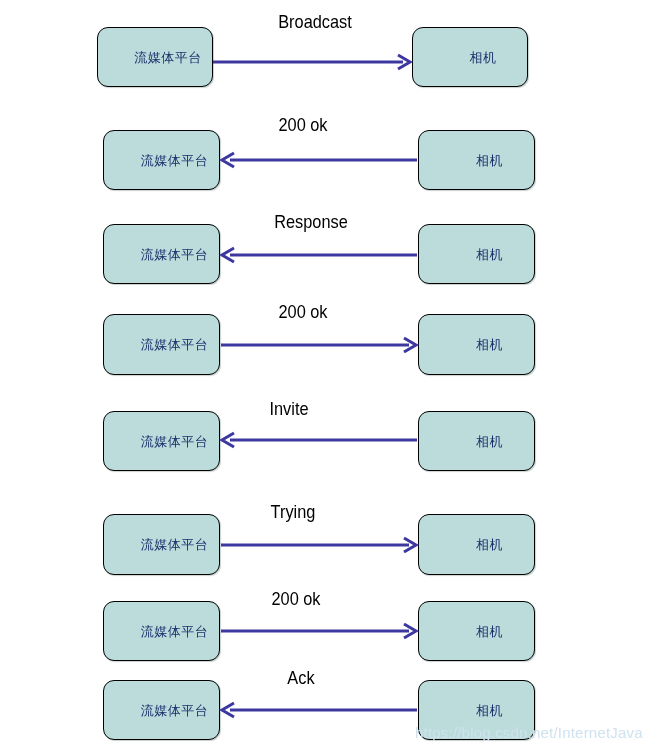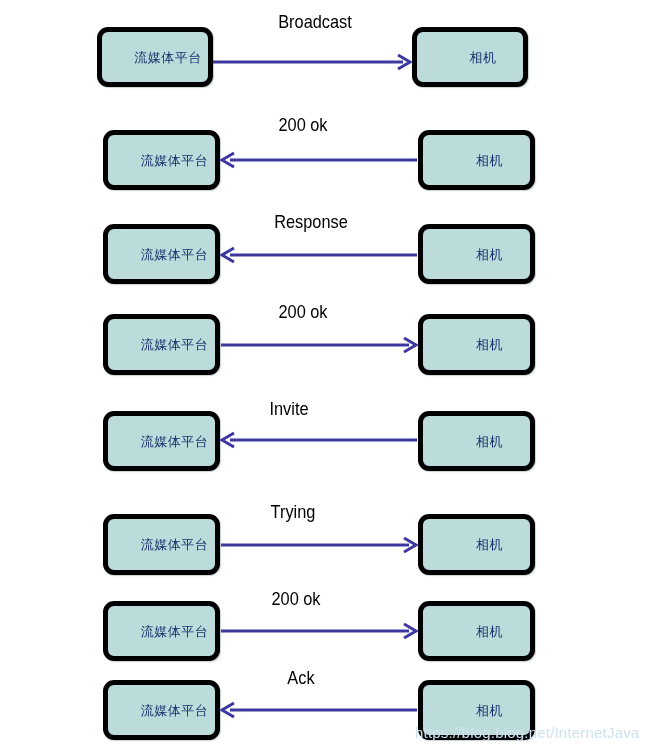--- a/index.html
+++ b/index.html
@@ -26,21 +26,21 @@
   .seq-row {
     position: absolute;
     left: 0;
     width: 655px;
   }
 
   .node-box {
     position: absolute;
     box-sizing: border-box;
     background: #bcdcdc;
-    border: 5px solid #000000;
+    border: 1px solid #000000;
     border-radius: 11px;
     box-shadow: 1px 1px 1px rgba(130,150,150,0.45);
     display: flex;
     align-items: center;
     justify-content: center;
     padding-left: 26px;
   }
   .node-label {
     font-family: "DejaVu Sans", sans-serif;
     font-size: 13px;
@@ -180,13 +180,13 @@
         <span class="node-label">相机</span>
       </div>
       <svg class="arrow-svg" width="196" height="22" viewBox="0 0 196 22" style="left: 221px; top: 699px;">
         <line x1="9" y1="11" x2="196" y2="11" stroke="#3c38a0" stroke-width="3"></line>
         <polyline points="13,4 1,11 13,18" fill="none" stroke="#3c38a0" stroke-width="3" stroke-linecap="butt" stroke-linejoin="miter"></polyline>
       </svg>
       <div class="msg-label" style="top: 668px; left: 201px; width: 200px;">Ack</div>
     </div>
   </div>
 
-<div class="watermark" style="left:415px; top:724px;">https://blog.blog.net/InternetJava</div>
+<div class="watermark" style="left:415px; top:724px;">https://blog.csdn.net/InternetJava</div>
 
 </body></html>

